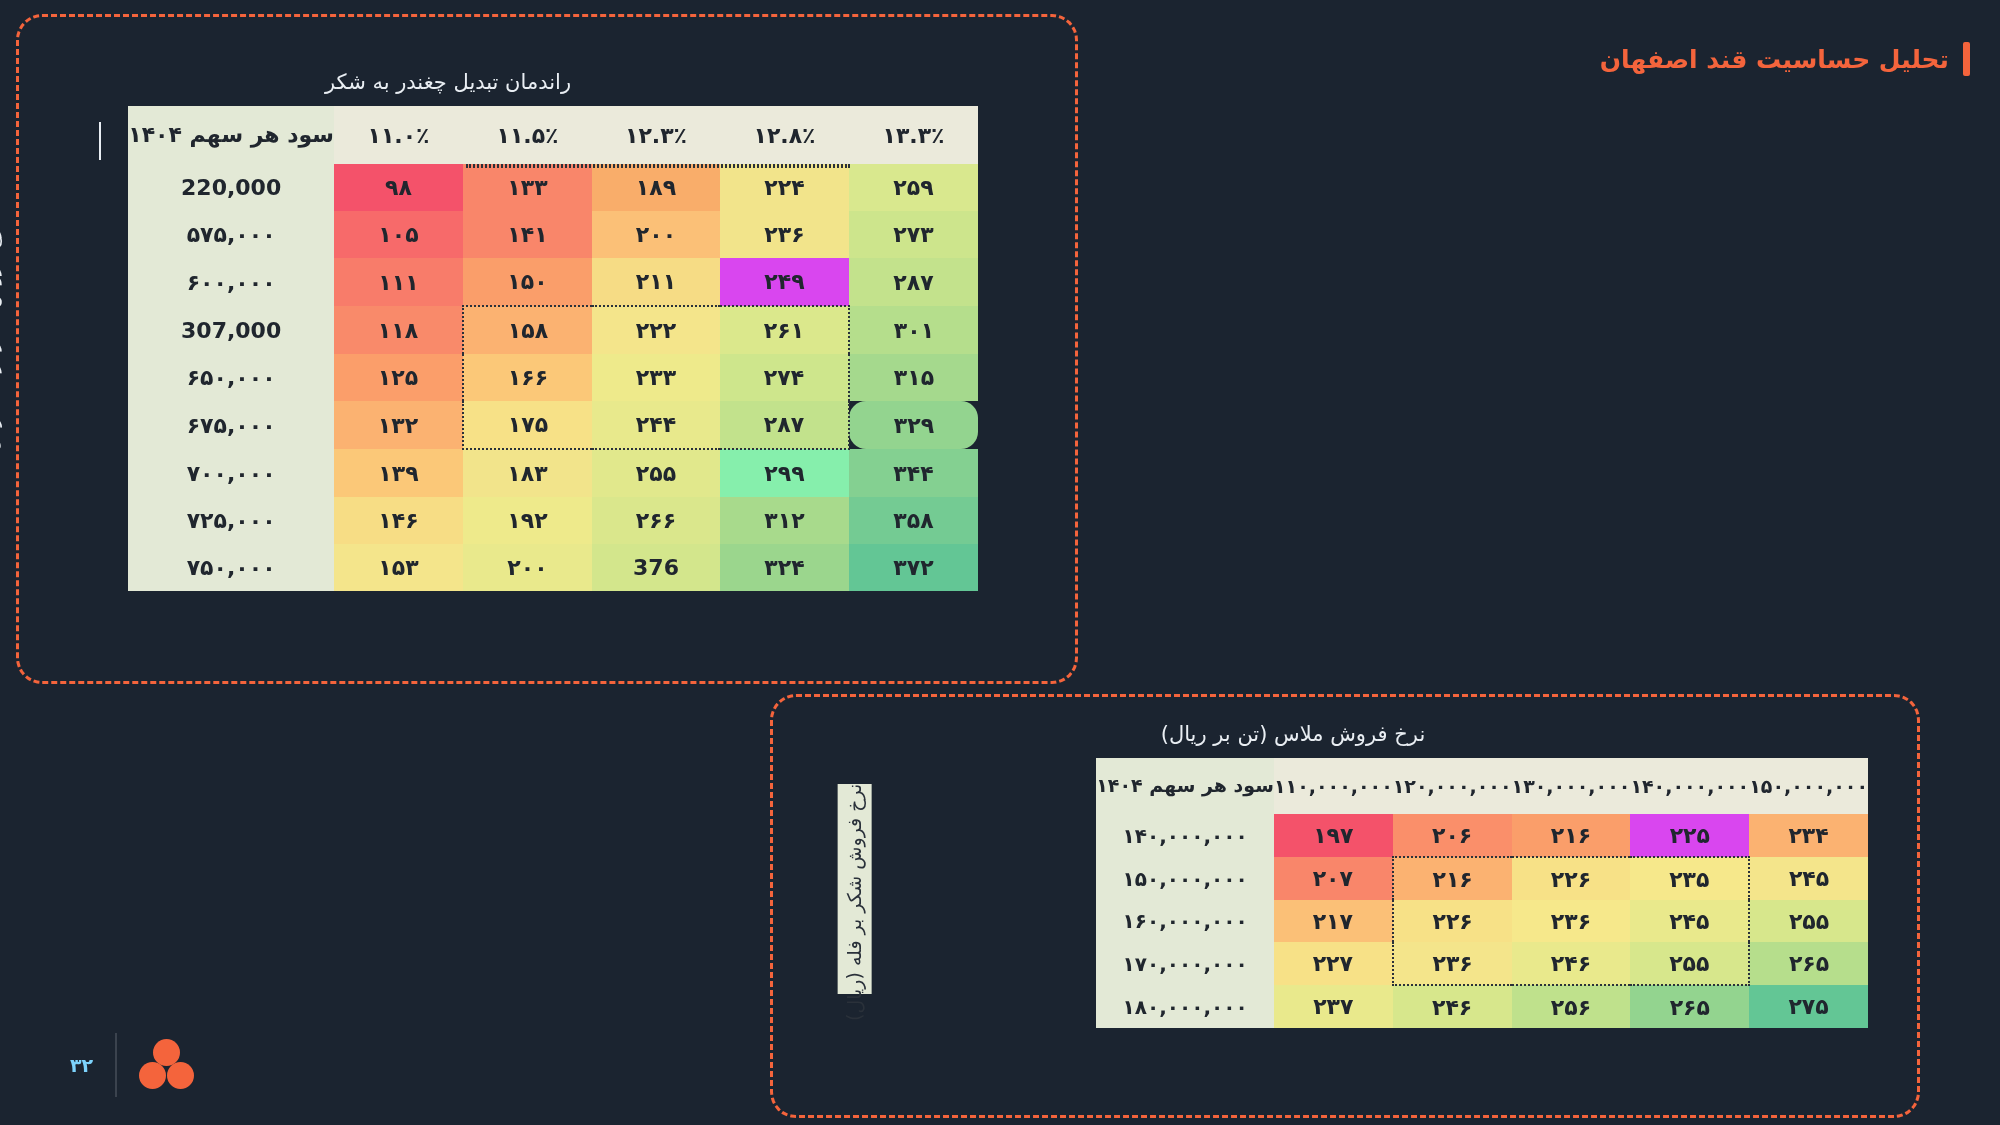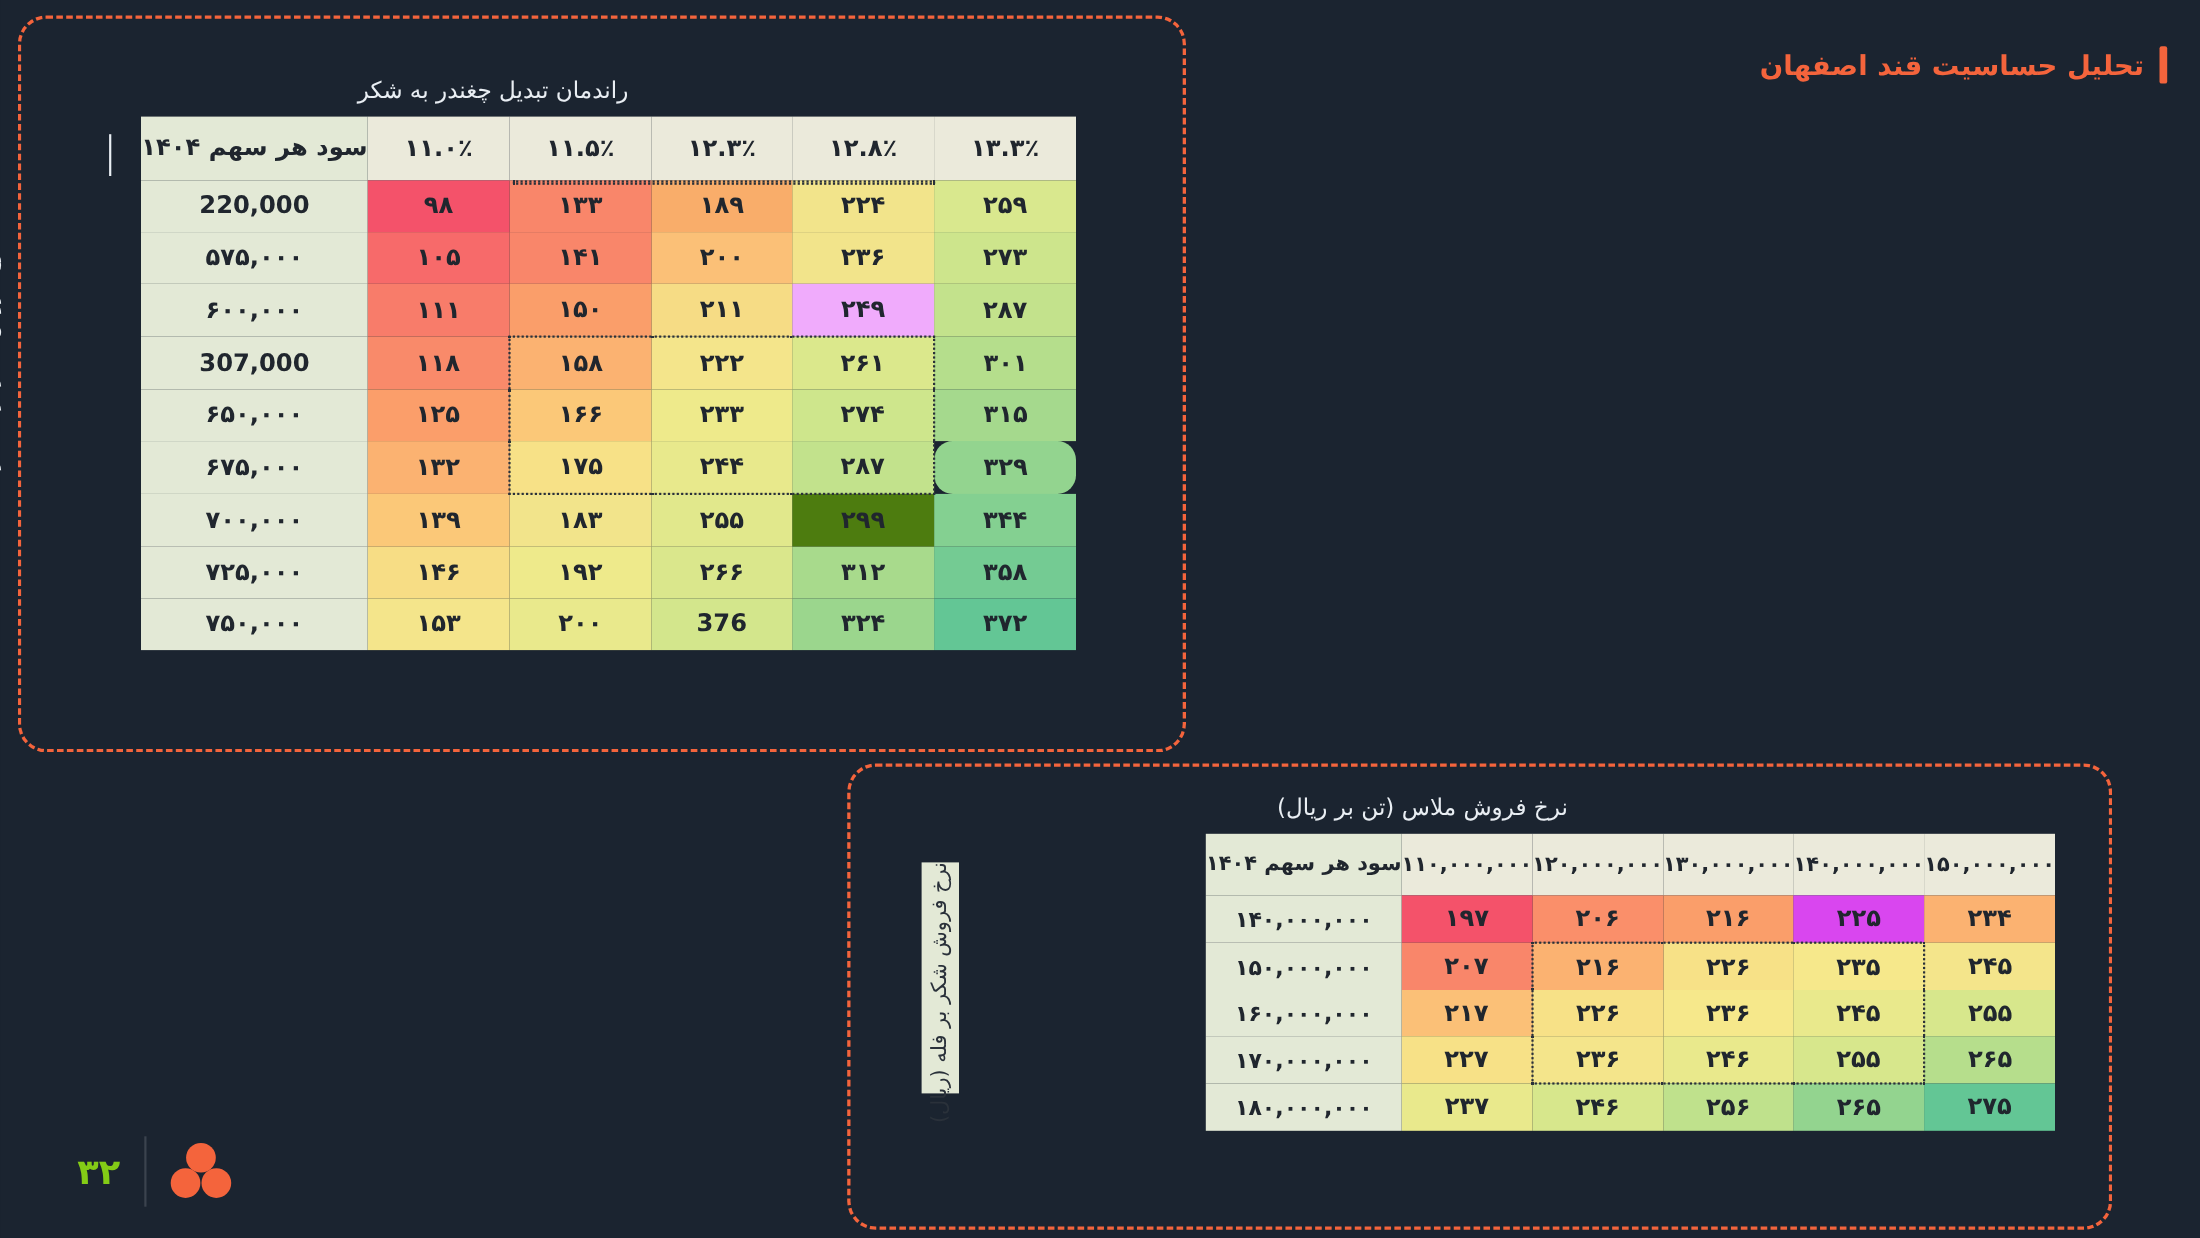--- a/index.html
+++ b/index.html
@@ -197,22 +197,22 @@
   }
   .logo .c1 { left: 14px; top: 0; }
   .logo .c2 { left: 0px; top: 23px; }
   .logo .c3 { left: 28px; top: 23px; }
   .divider {
     width: 2px;
     height: 64px;
     background: #3b434e;
   }
   .page-num {
-    color: #84cc16;
-    font-size: 32px;
+    color: #7dd3fc;
+    font-size: 19px;
     font-weight: 600;
   }
 </style>
 </head>
 <body>
 
 <div class="slide">
 
   <div class="title-wrap">
     <div class="title-bar"></div>
@@ -248,21 +248,21 @@
             <tr>
               <td class="col-v" style="background: rgb(205, 229, 140);">۲۷۳</td>
               <td class="col-v" style="background: rgb(242, 228, 139);">۲۳۶</td>
               <td class="col-v" style="background: rgb(251, 192, 119);">۲۰۰</td>
               <td class="col-v" style="background: rgb(249, 134, 106);">۱۴۱</td>
               <td class="col-v" style="background: rgb(247, 106, 106);">۱۰۵</td>
               <td class="eps-cell col-eps">۵۷۵,۰۰۰</td>
             </tr>
             <tr>
               <td class="col-v" style="background: rgb(195, 226, 140);">۲۸۷</td>
-              <td class="col-v" style="background: #f0abfc;">۲۴۹</td>
+              <td class="col-v" style="background: #d946ef;">۲۴۹</td>
               <td class="col-v" style="background: rgb(246, 220, 133);">۲۱۱</td>
               <td class="col-v" style="background: rgb(250, 158, 106);">۱۵۰</td>
               <td class="col-v" style="background: rgb(248, 124, 106);">۱۱۱</td>
               <td class="eps-cell col-eps">۶۰۰,۰۰۰</td>
             </tr>
             <tr>
               <td class="col-v" style="background: rgb(181, 222, 140);">۳۰۱</td>
               <td class="col-v" style="background: rgb(219, 232, 140); border-top: 2px dotted rgb(42, 49, 58); border-right: 2px dotted rgb(42, 49, 58);">۲۶۱</td>
               <td class="col-v" style="background: rgb(244, 229, 139); border-top: 2px dotted rgb(42, 49, 58);">۲۲۲</td>
               <td class="col-v" style="background: rgb(251, 178, 113); border-top: 2px dotted rgb(42, 49, 58); border-left: 2px dotted rgb(42, 49, 58);">۱۵۸</td>
@@ -280,21 +280,21 @@
             <tr>
               <td class="col-v" style="background: rgb(147, 212, 143); border-radius: 17px;">۳۲۹</td>
               <td class="col-v" style="background: rgb(194, 226, 140); border-bottom: 2px dotted rgb(42, 49, 58); border-right: 2px dotted rgb(42, 49, 58);">۲۸۷</td>
               <td class="col-v" style="background: rgb(232, 233, 140); border-bottom: 2px dotted rgb(42, 49, 58);">۲۴۴</td>
               <td class="col-v" style="background: rgb(247, 225, 135); border-bottom: 2px dotted rgb(42, 49, 58); border-left: 2px dotted rgb(42, 49, 58);">۱۷۵</td>
               <td class="col-v" style="background: rgb(251, 178, 113);">۱۳۲</td>
               <td class="eps-cell col-eps">۶۷۵,۰۰۰</td>
             </tr>
             <tr>
               <td class="col-v" style="background: rgb(132, 208, 145);">۳۴۴</td>
-              <td class="col-v" style="background: #4d7c0f;">۲۹۹</td>
+              <td class="col-v" style="background: #86efac;">۲۹۹</td>
               <td class="col-v" style="background: rgb(225, 232, 140);">۲۵۵</td>
               <td class="col-v" style="background: rgb(242, 228, 139);">۱۸۳</td>
               <td class="col-v" style="background: rgb(251, 200, 120);">۱۳۹</td>
               <td class="eps-cell col-eps">۷۰۰,۰۰۰</td>
             </tr>
             <tr>
               <td class="col-v" style="background: rgb(116, 203, 147);">۳۵۸</td>
               <td class="col-v" style="background: rgb(168, 218, 140);">۳۱۲</td>
               <td class="col-v" style="background: rgb(218, 231, 140);">۲۶۶</td>
               <td class="col-v" style="background: rgb(238, 234, 139);">۱۹۲</td>

